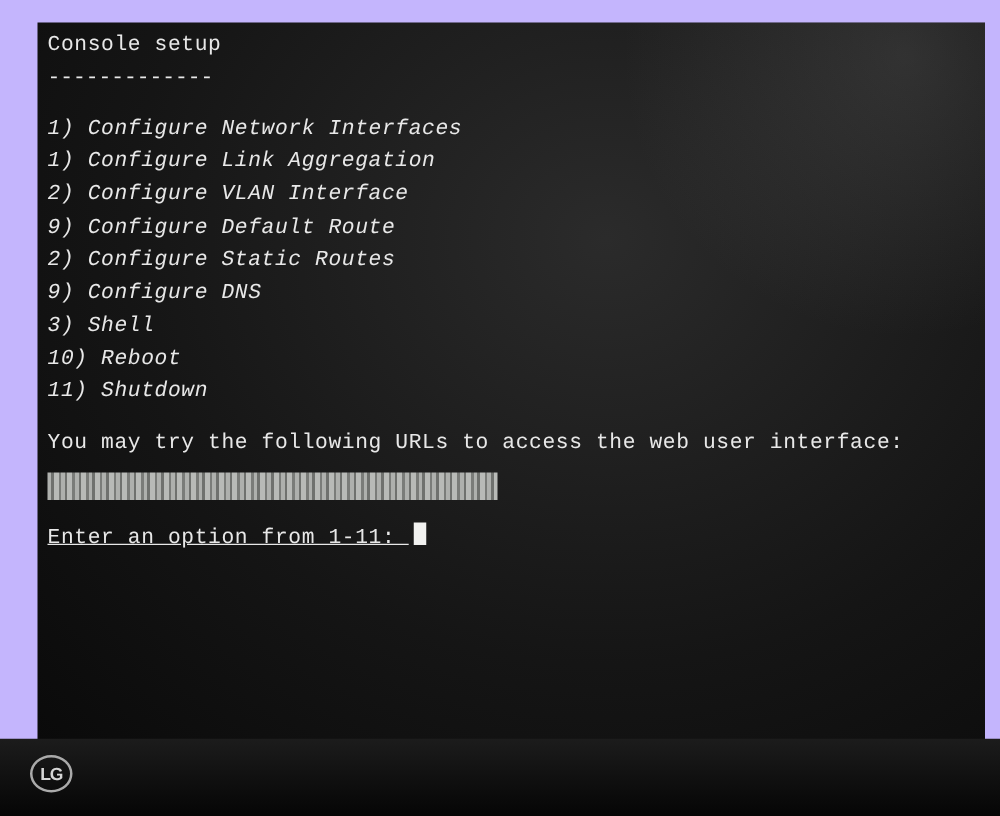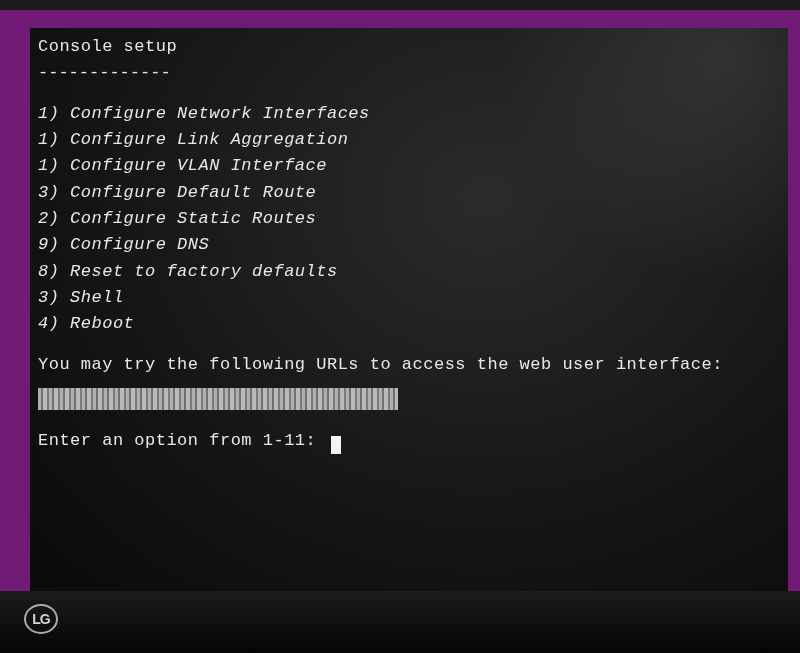--- a/index.html
+++ b/index.html
@@ -14,23 +14,22 @@
       background: #1a1a1a;
       overflow: hidden;
       font-family: "Courier New", monospace;
       position: relative;
     }
 
     
     .monitor-frame {
       position: absolute;
       inset: 0;
-      background: #701a75;
+      background: #c4b5fd;
       padding: 18px 12px 60px 30px;
-      margin-top: 10px;
     }
 
     .screen {
       width: 100%;
       height: 100%;
       background: radial-gradient(ellipse at 60% 30%, #2b2b2b 0%, #151515 60%, #0a0a0a 100%);
       color: #e8e8e8;
       padding: 6px 8px;
       font-family: "Lucida Console", "Courier New", monospace;
       font-size: 17px;
@@ -81,22 +80,23 @@
         #b8bab7 9px,
         #7a7c79 9px,
         #7a7c79 11px
       );
       filter: blur(0.3px);
     }
 
     .prompt-row {
       margin-top: 18px;
       display: flex;
-      align-items: flex-end;
+      align-items: flex-start;
       gap: 4px;
+      text-decoration: underline;
     }
 
     .prompt-text {
       white-space: pre;
     }
 
     .option-input {
       background: transparent;
       border: none;
       outline: none;
@@ -175,27 +175,27 @@
 <div class="monitor-frame">
   <div class="screen">
     <div class="glare"></div>
 
     <div class="title">Console setup</div>
     <div class="title-underline">-------------</div>
 
     <ul class="menu-list" id="menu-list">
         <li class="menu-item">1) Configure Network Interfaces</li>
         <li class="menu-item">1) Configure Link Aggregation</li>
-        <li class="menu-item">1) Configure VLAN Interface</li>
-        <li class="menu-item">3) Configure Default Route</li>
+        <li class="menu-item">2) Configure VLAN Interface</li>
+        <li class="menu-item">9) Configure Default Route</li>
         <li class="menu-item">2) Configure Static Routes</li>
         <li class="menu-item">9) Configure DNS</li>
-        <li class="menu-item">8) Reset to factory defaults</li>
         <li class="menu-item">3) Shell</li>
-        <li class="menu-item">4) Reboot</li>
+        <li class="menu-item">10) Reboot</li>
+        <li class="menu-item">11) Shutdown</li>
       </ul>
 
     <div class="hint">You may try the following URLs to access the web user interface:</div>
 
     <div class="redacted"></div>
 
     <div class="prompt-row">
       <span class="prompt-text">Enter an option from 1-11: </span>
       <span class="cursor-block"></span>
       <input class="option-input" type="text" value="" style="">

